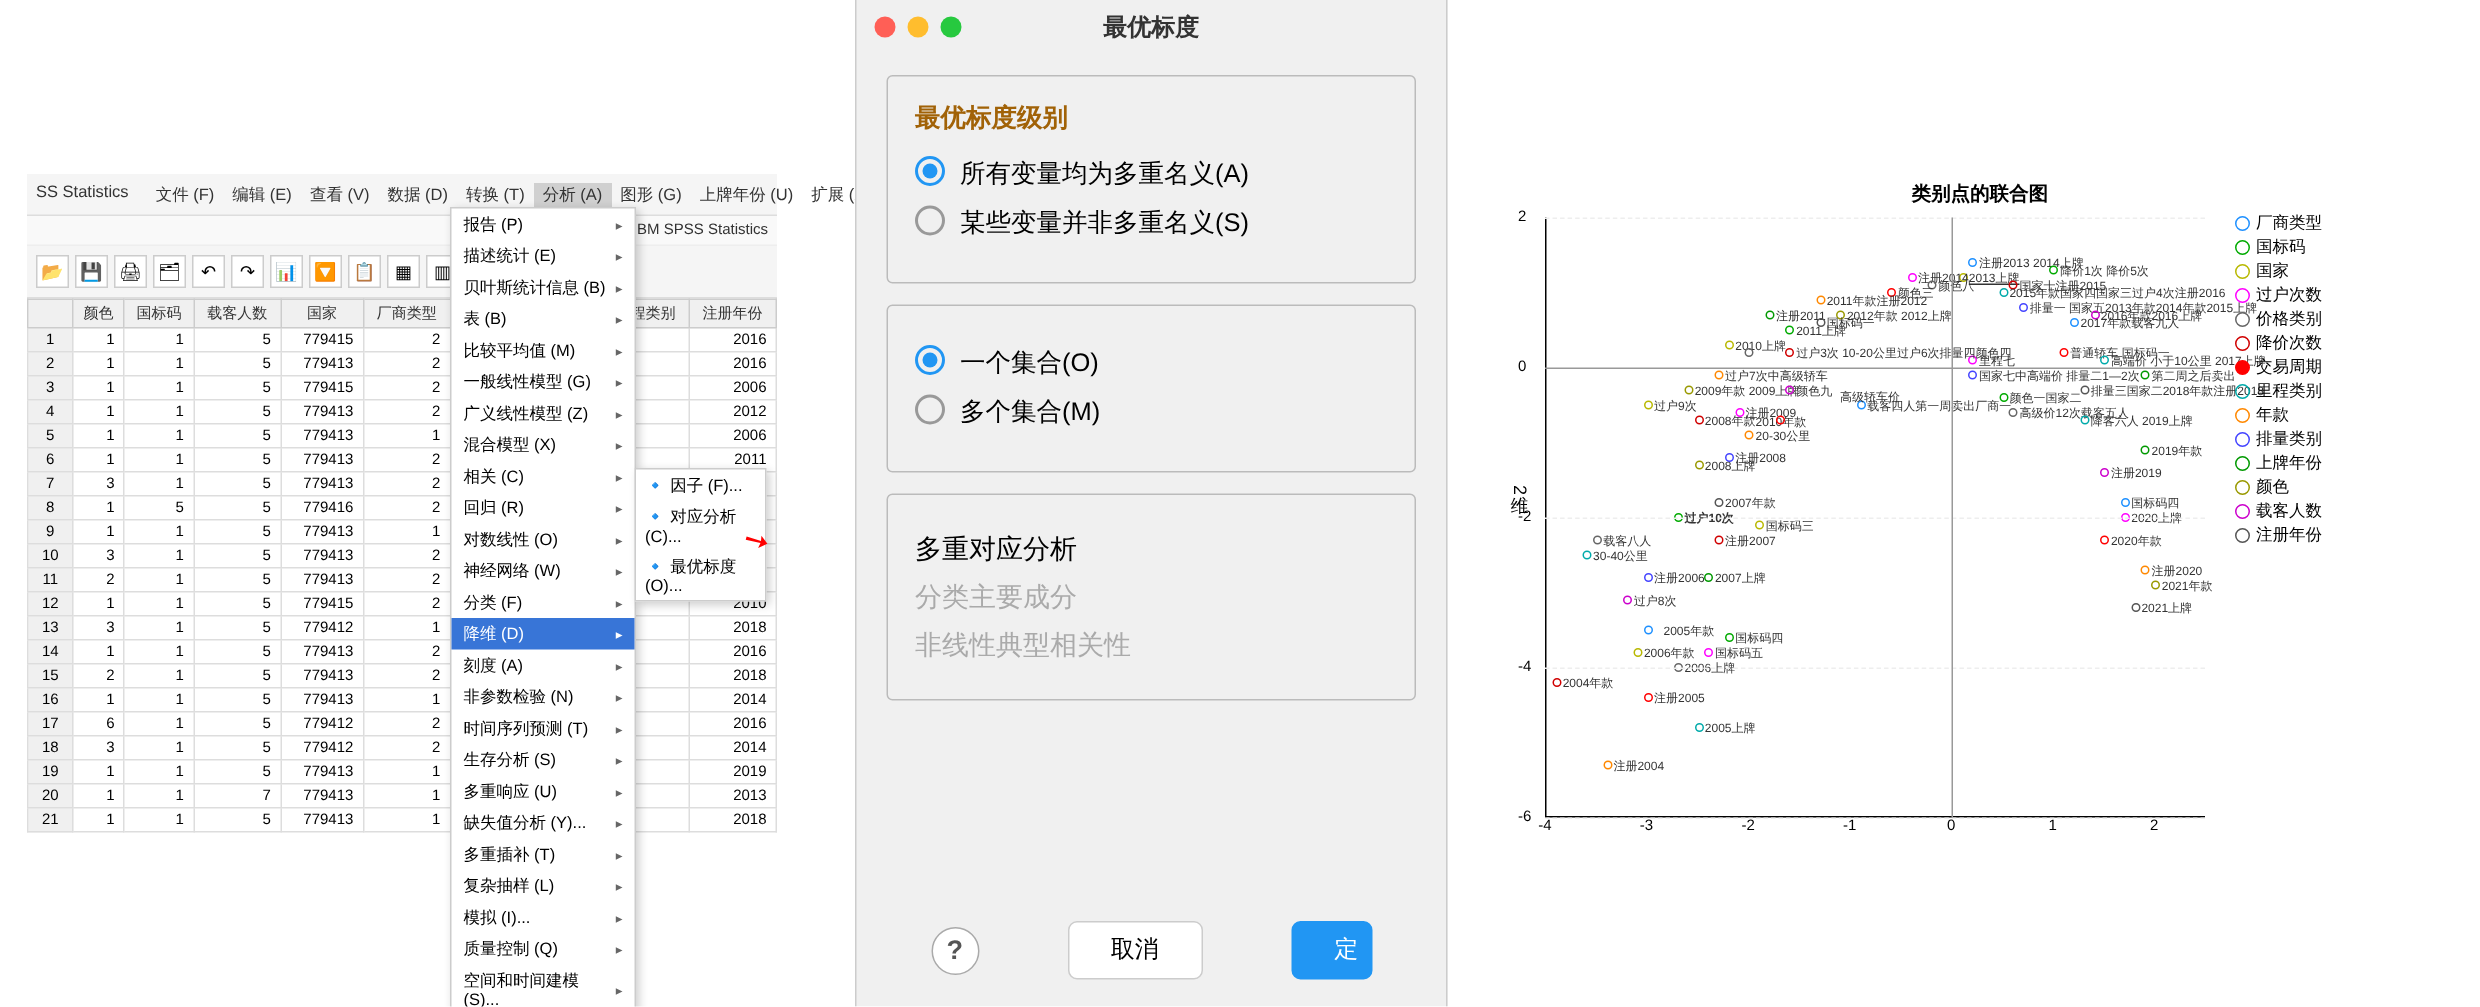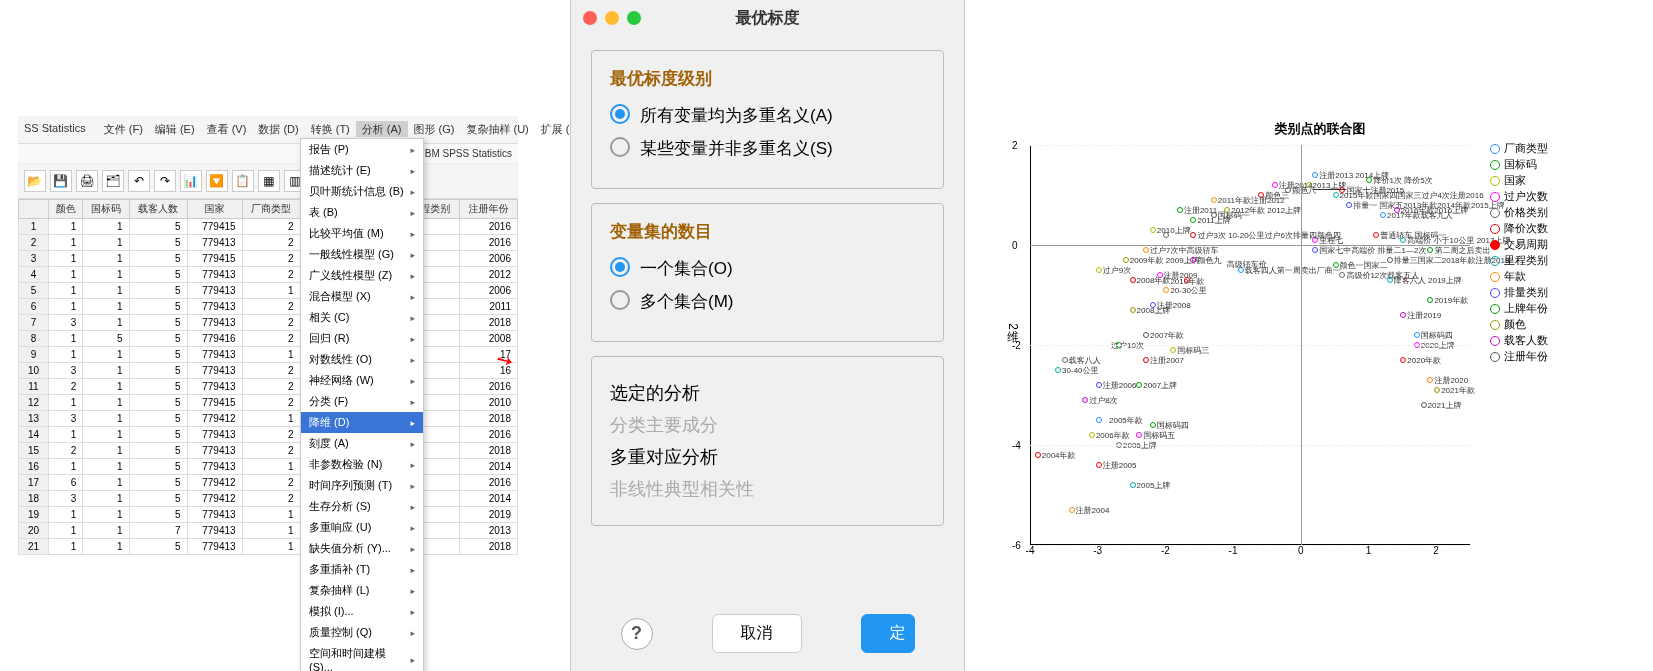--- a/index.html
+++ b/index.html
@@ -64,21 +64,21 @@
 .lg-circle { width: 10px; height: 10px; border-radius: 50%; border: 1.5px solid; display: inline-block; }
 .point-label { position: absolute; font-size: 8px; color: #333; white-space: nowrap; pointer-events: none; }
 .point { position: absolute; width: 6px; height: 6px; border-radius: 50%; border: 1px solid; transform: translate(-50%, -50%); }
 </style>
 </head>
 <body>
 
 <div class="spss-panel">
   <div class="menubar">
     <span>SS Statistics</span>
-    <span id="menus-container"><span>文件 (F)</span><span>编辑 (E)</span><span>查看 (V)</span><span>数据 (D)</span><span>转换 (T)</span><span class="active">分析 (A)</span><span>图形 (G)</span><span>复杂抽样 (U)</span><span>扩展 (X)</span><span>窗口</span></span>
+    <span id="menus-container"><span>文件 (F)</span><span>编辑 (E)</span><span>查看 (V)</span><span>数据 (D)</span><span>转换 (T)</span><span class="active">分析 (A)</span><span>图形 (G)</span><span>上牌年份 (U)</span><span>扩展 (X)</span><span>窗口</span></span>
   </div>
   <div class="subtitle">1] - IBM SPSS Statistics</div>
   <div class="toolbar">
     <div class="tb-btn">📂</div>
     <div class="tb-btn">💾</div>
     <div class="tb-btn">🖨</div>
     <div class="tb-btn">🗂</div>
     <div class="tb-btn">↶</div>
     <div class="tb-btn">↷</div>
     <div class="tb-btn">📊</div>
@@ -498,20 +498,25 @@
       </div>
       <div class="item">
         <span>质量控制 (Q)</span>
         <span class="arrow">▸</span>
       </div>
       <div class="item">
         <span>空间和时间建模 (S)...</span>
         <span class="arrow">▸</span>
       </div>
     </div>
+  <div class="submenu" id="submenu">
+      <div class="item">🔹 因子 (F)...</div>
+      <div class="item">🔹 对应分析 (C)...</div>
+      <div class="item">🔹 最优标度 (O)...</div>
+    </div>
   <div class="red-arrow">➘</div>
 </div>
 
 <div class="dialog">
   <div class="titlebar">
     <div class="traffic">
       <div class="tl red"></div>
       <div class="tl yellow"></div>
       <div class="tl green"></div>
     </div>
@@ -522,34 +527,32 @@
     <div class="radio-row">
       <span class="radio checked"></span>
       <span>所有变量均为多重名义(A)</span>
     </div>
     <div class="radio-row">
       <span class="radio"></span>
       <span>某些变量并非多重名义(S)</span>
     </div>
   </div>
   <div class="group">
-    <div class="group-title">变量集的数目</div>
     <div class="radio-row">
       <span class="radio checked"></span>
       <span>一个集合(O)</span>
     </div>
     <div class="radio-row">
       <span class="radio"></span>
       <span>多个集合(M)</span>
     </div>
   </div>
   <div class="static-group">
-    <div class="static-text">选定的分析</div>
+    <div class="static-text">多重对应分析</div>
     <div class="static-text gray">分类主要成分</div>
-    <div class="static-text">多重对应分析</div>
     <div class="static-text gray">非线性典型相关性</div>
   </div>
   <div class="dlg-footer">
     <button class="help-btn">?</button>
     <button class="dlg-btn">取消</button>
     <button class="dlg-btn primary">定</button>
   </div>
 </div>
 
 <div class="chart-panel">
@@ -636,21 +639,21 @@
       <div class="point-label" style="left: 403.385px; top: 150px;">2019年款</div>
       <div class="point" style="left: 101.538px; top: 165px; border-color: rgb(153, 153, 0);"></div>
       <div class="point-label" style="left: 105.538px; top: 160px;">2008上牌</div>
       <div class="point" style="left: 372.308px; top: 170px; border-color: rgb(204, 0, 204);"></div>
       <div class="point-label" style="left: 376.308px; top: 165px;">注册2019</div>
       <div class="point" style="left: 115.077px; top: 190px; border-color: rgb(85, 85, 85);"></div>
       <div class="point-label" style="left: 119.077px; top: 185px;">2007年款</div>
       <div class="point" style="left: 385.846px; top: 190px; border-color: rgb(30, 144, 255);"></div>
       <div class="point-label" style="left: 389.846px; top: 185px;">国标码四</div>
       <div class="point" style="left: 88px; top: 200px; border-color: rgb(0, 170, 0);"></div>
-      <div class="point-label" style="left: 80px; top: 195px;">过户10次</div>
+      <div class="point-label" style="left: 92px; top: 195px; font-weight: bold;">过户10次</div>
       <div class="point" style="left: 142.154px; top: 205px; border-color: rgb(184, 184, 0);"></div>
       <div class="point-label" style="left: 146.154px; top: 200px;">国标码三</div>
       <div class="point" style="left: 385.846px; top: 200px; border-color: rgb(255, 0, 255);"></div>
       <div class="point-label" style="left: 389.846px; top: 195px;">2020上牌</div>
       <div class="point" style="left: 33.8462px; top: 215px; border-color: rgb(102, 102, 102);"></div>
       <div class="point-label" style="left: 37.8462px; top: 210px;">载客八人</div>
       <div class="point" style="left: 115.077px; top: 215px; border-color: rgb(208, 0, 0);"></div>
       <div class="point-label" style="left: 119.077px; top: 210px;">注册2007</div>
       <div class="point" style="left: 372.308px; top: 215px; border-color: rgb(255, 0, 0);"></div>
       <div class="point-label" style="left: 376.308px; top: 210px;">2020年款</div>

